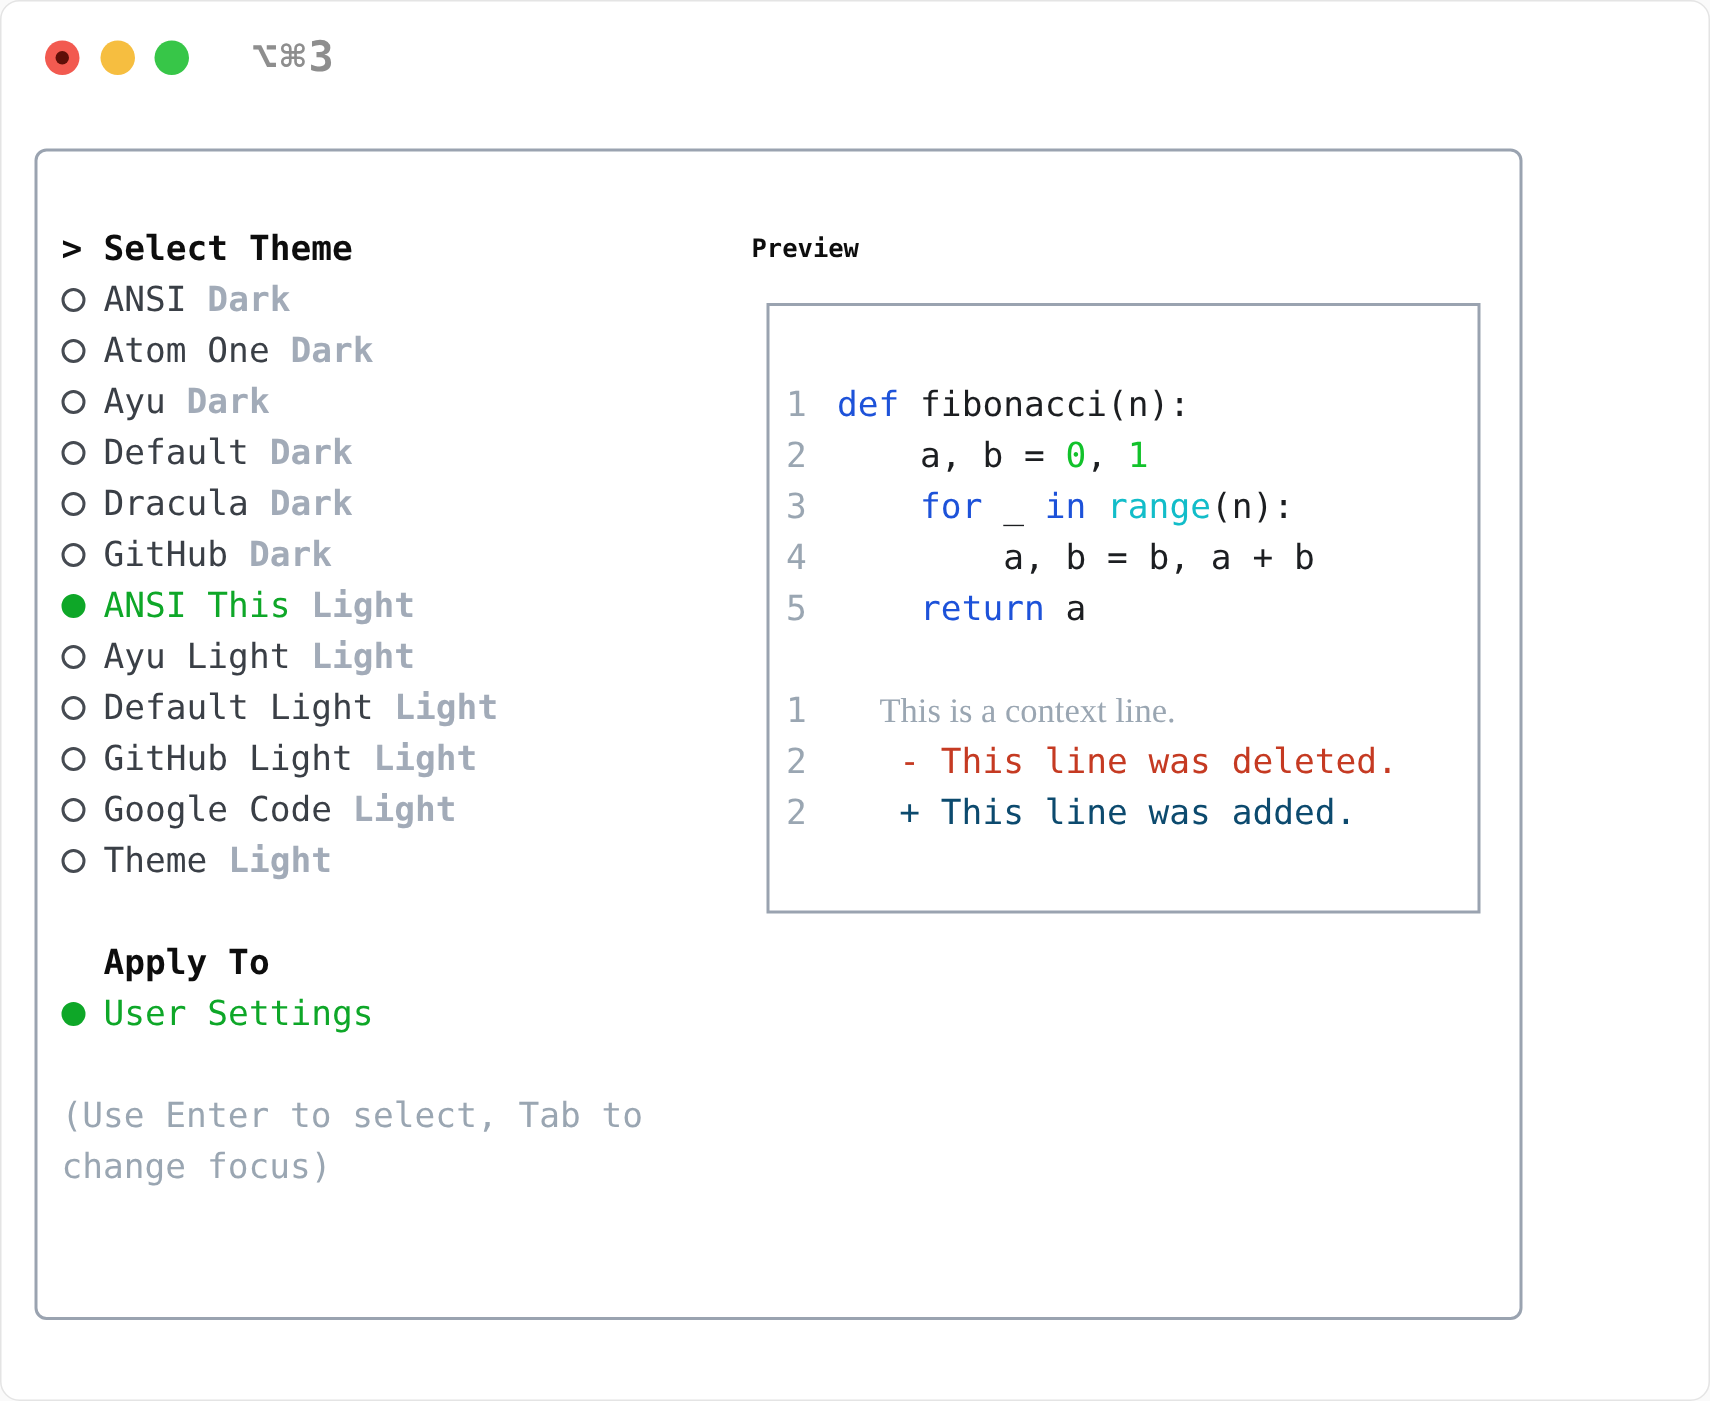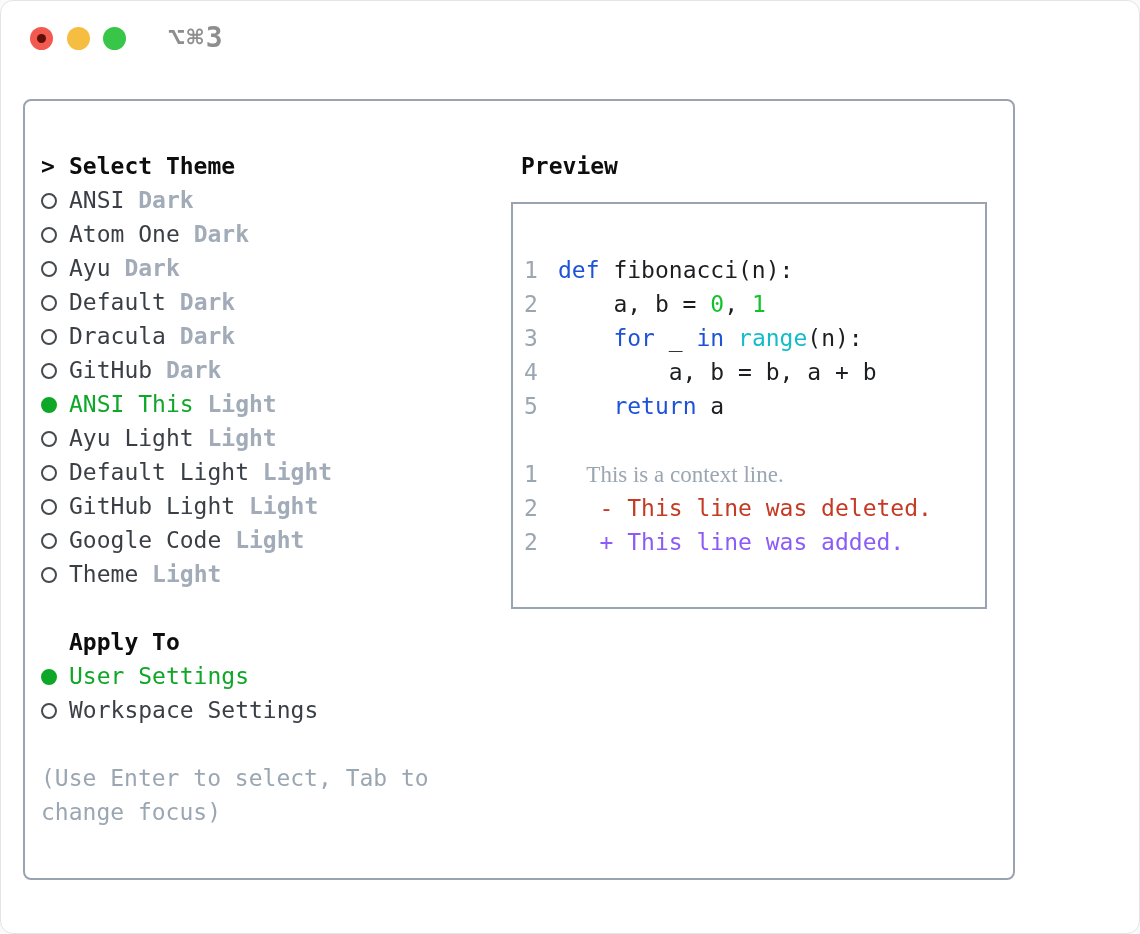--- a/index.html
+++ b/index.html
@@ -27,36 +27,36 @@
   .marker { display:inline-block; width:28px; flex:0 0 28px; }
   .marker-text { font-weight:bold; color:#0d0d0d; }
   .circle { display:inline-block; width:12px; height:12px; border-radius:50%;
             border:2px solid #464b52; box-sizing:content-box; margin-bottom:1px; vertical-align:middle; }
   .circle.sel { background:#0ea728; border-color:#0ea728; }
   .hdr { font-weight:bold; color:#0d0d0d; }
   .opt-label.sel { color:#0ea728; }
   .suffix { color:#a2abb8;font-weight:bold; }
   .hint-row { color:#9aa6b2; }
   
-  .preview-title { position:absolute; left:496px; top:48px; height:34px;
+  .preview-title { position:absolute; left:476px; top:48px; height:34px;
                    display:flex; align-items:center; font-weight:bold;
-                   font-size:23px; color:#0d0d0d; }
+                   font-size:17px; color:#0d0d0d; }
   .preview-box { position:absolute; left:486px; top:101px; width:476px; height:407px;
                  border:2px solid #9aa3b0; box-sizing:border-box; padding-top:49px; }
   .code-row { height:34px; display:flex; align-items:center; white-space:pre;
               font-size:23px; padding-left:11px; }
   .ln { display:inline-block; width:26px; flex:0 0 26px; color:#9aa6b2; }
   .code-content { margin-left:8px; }
   .c-fg  { color:#1c1e21; }
   .c-k   { color:#1d52d9; }
   .c-fn  { color:#12bdc9; }
   .c-num { color:#12c22b; }
   .c-ctx { color:#9aa6b2;font-family:Liberation Serif, serif; }
   .c-del { color:#c53a22; }
-  .c-add { color:#8b5cf6;margin-top:44px; }
+  .c-add { color:#0c4a6e;margin-top:44px; }
 </style>
 </head>
 <body>
 
 <div class="window">
 
   <span class="light light-red">
     <span class="light-dot"></span>
   </span>
   <span class="light light-yellow"></span>
@@ -74,21 +74,20 @@
         <div class="row"><span class="marker"><span class="circle"></span></span><span class="opt-label">GitHub</span><span class="suffix"> Dark</span></div>
         <div class="row"><span class="marker"><span class="circle sel"></span></span><span class="opt-label sel">ANSI This</span><span class="suffix"> Light</span></div>
         <div class="row"><span class="marker"><span class="circle"></span></span><span class="opt-label">Ayu Light</span><span class="suffix"> Light</span></div>
         <div class="row"><span class="marker"><span class="circle"></span></span><span class="opt-label">Default Light</span><span class="suffix"> Light</span></div>
         <div class="row"><span class="marker"><span class="circle"></span></span><span class="opt-label">GitHub Light</span><span class="suffix"> Light</span></div>
         <div class="row"><span class="marker"><span class="circle"></span></span><span class="opt-label">Google Code</span><span class="suffix"> Light</span></div>
         <div class="row"><span class="marker"><span class="circle"></span></span><span class="opt-label">Theme</span><span class="suffix"> Light</span></div>
         <div class="row"></div>
         <div class="row"><span class="marker"></span><span class="hdr">Apply To</span></div>
         <div class="row"><span class="marker"><span class="circle sel"></span></span><span class="opt-label sel">User Settings</span></div>
-        <div class="row"><span class="marker"><span class="circle"></span></span><span class="opt-label">Workspace Settings</span></div>
         <div class="row"></div>
         <div class="row hint-row">(Use Enter to select, Tab to</div>
         <div class="row hint-row">change focus)</div>
       </div>
 
     <div class="preview-title">Preview</div>
     <div class="preview-box" id="preview-box">
         <div class="code-row"><span class="ln">1</span><span class="code-content"><span class="c-k">def</span><span class="c-fg"> fibonacci(n):</span></span></div>
         <div class="code-row"><span class="ln">2</span><span class="code-content"><span class="c-fg">    a, b = </span><span class="c-num">0</span><span class="c-fg">, </span><span class="c-num">1</span></span></div>
         <div class="code-row"><span class="ln">3</span><span class="code-content"><span class="c-fg">    </span><span class="c-k">for</span><span class="c-fg"> _ </span><span class="c-k">in</span><span class="c-fg"> </span><span class="c-fn">range</span><span class="c-fg">(n):</span></span></div>

